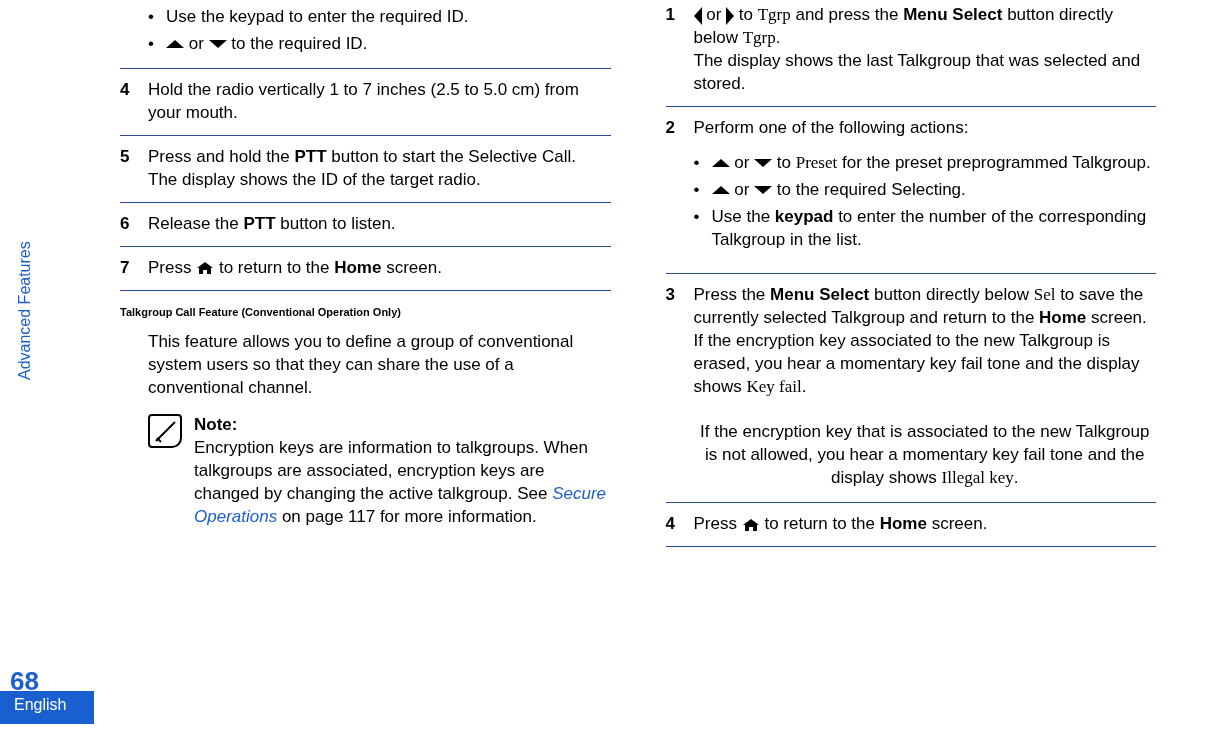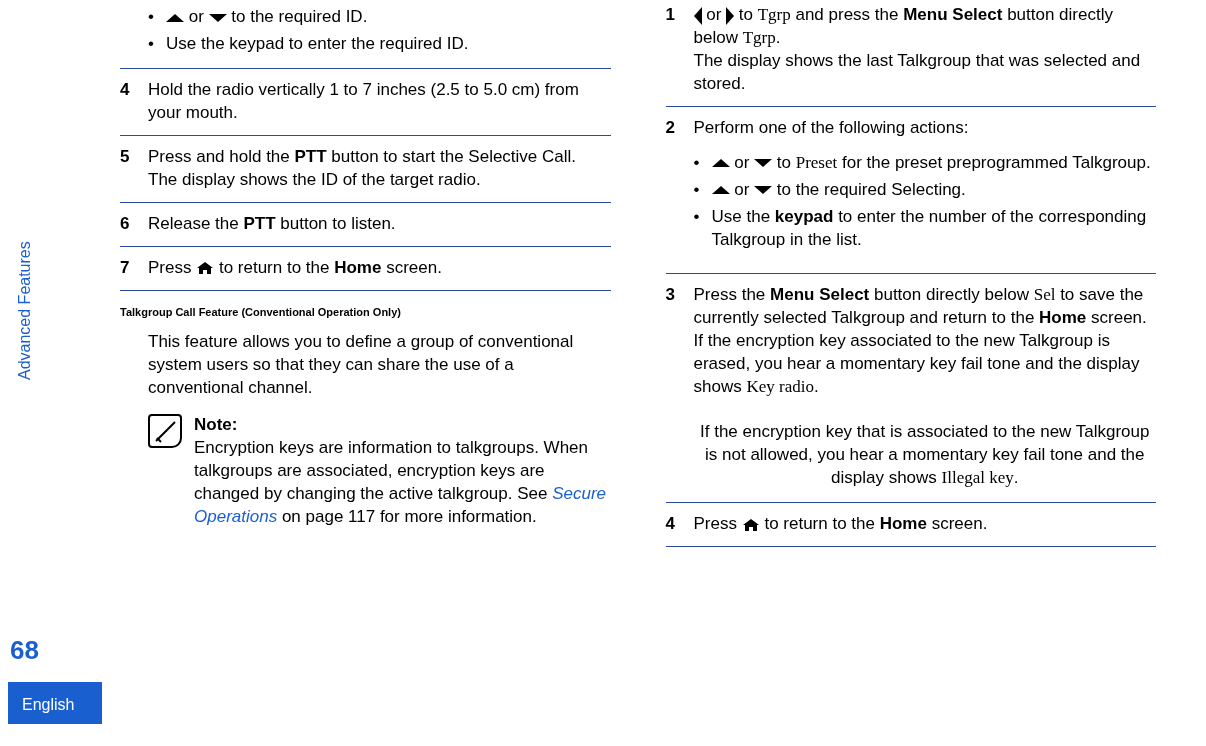--- a/index.html
+++ b/index.html
@@ -58,54 +58,54 @@
   .note-icon { width:34px; height:34px; border:2px solid #000; border-radius:4px 4px 10px 4px; position:relative; flex:0 0 34px;}
   .note-icon svg{position:absolute;left:3px;top:3px;}
   .note-body { flex:1; }
   .link { color:#1a5fd0; font-style:italic; }
   .side-label {
     position:absolute; left:14px; top:380px;
     transform: rotate(-90deg); transform-origin:left top;
     color:#1a5fd0; font-size:16px;
   }
   .page-num {
-    position:absolute; left:10px; top:633px;
+    position:absolute; left:10px; top:664px;
     color:#1a5fd0; font-size:26px; font-weight:bold;
   }
   .lang-tab{
-    position:absolute; left:8px; bottom:22px;
+    position:absolute; left:0; bottom:22px;
     background:#1a5fd0; color:#fff;
-    padding:12px 28px 8px 14px; font-size:16px;
+    padding:3px 28px 8px 14px; font-size:16px;
   }
   .icon-up,.icon-down,.icon-left,.icon-right,.icon-home{
     display:inline-block; vertical-align:middle;
   }
   .icon-up{ width:0;height:0;border-left:9px solid transparent;border-right:9px solid transparent;border-bottom:8px solid #000;}
   .icon-down{ width:0;height:0;border-left:9px solid transparent;border-right:9px solid transparent;border-top:8px solid #000;}
   .icon-left{ width:0;height:0;border-top:9px solid transparent;border-bottom:9px solid transparent;border-right:8px solid #000;}
   .icon-right{ width:0;height:0;border-top:9px solid transparent;border-bottom:9px solid transparent;border-left:8px solid #000;}
   .icon-home svg{vertical-align:middle;}
   .serif{font-family:Georgia,'Times New Roman',serif;}
   .extra-para{padding:12px 0 12px 28px;text-align:center;}
 </style>
 </head>
 <body>
 
 <div class="page">
 
   <div class="col col-left">
     <ul class="bullets first">
       <li>
+          <span>Use the keypad to enter the required ID.</span>
+        </li>
+      <li>
         <span>
           <span class="icon-up"></span><span> or </span><span class="icon-down"></span><span> to the required ID.</span>
         </span>
       </li>
-      <li>
-          <span>Use the keypad to enter the required ID.</span>
-        </li>
     </ul>
 
     <div class="step-row">
       <div class="step-num">4</div>
       <div class="step-body">Hold the radio vertically 1 to 7 inches (2.5 to 5.0 cm) from your mouth.</div>
     </div>
 
     <div class="step-row">
       <div class="step-num">5</div>
       <div class="step-body">
@@ -178,21 +178,21 @@
           <span>Use the </span><span class="bold">keypad</span><span> to enter the number of the corresponding Talkgroup in the list.</span>
         </span>
           </li>
       </ul>
     </div>
 
     <div class="step-row">
       <div class="step-num">3</div>
       <div class="step-body">
         <span>Press the </span><span class="bold">Menu Select</span><span> button directly below </span><span class="serif">Sel</span><span> to save the currently selected Talkgroup and return to the </span><span class="bold">Home</span><span> screen.</span><br>
-        <span>If the encryption key associated to the new Talkgroup is erased, you hear a momentary key fail tone and the display shows </span><span class="serif">Key radio</span><span>.</span>
+        <span>If the encryption key associated to the new Talkgroup is erased, you hear a momentary key fail tone and the display shows </span><span class="serif">Key fail</span><span>.</span>
       </div>
     </div>
     <div class="extra-para">
       <span>If the encryption key that is associated to the new Talkgroup is not allowed, you hear a momentary key fail tone and the display shows </span><span class="serif">Illegal key</span><span>.</span>
     </div>
 
     <div class="step-row" style="border-bottom:1px solid #2a4b9b;">
       <div class="step-num">4</div>
       <div class="step-body">
         <span>Press </span><span class="icon-home"><svg width="18" height="14">

